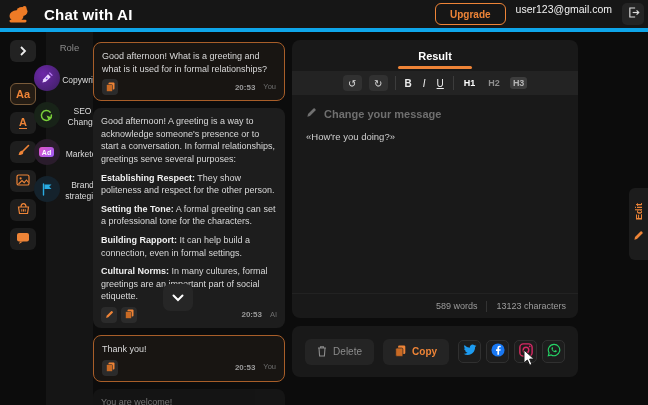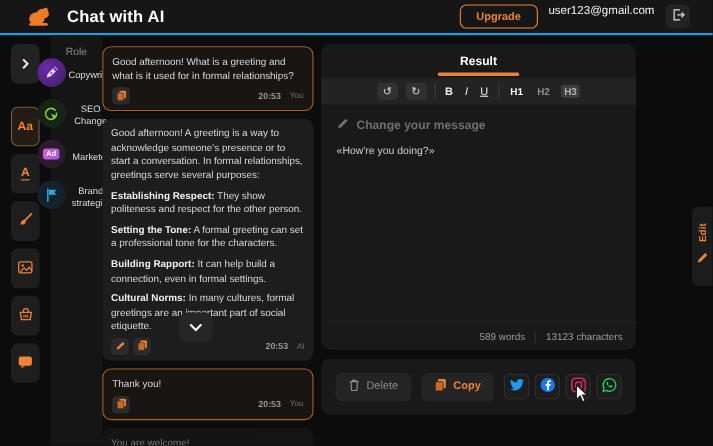--- a/index.html
+++ b/index.html
@@ -2,43 +2,43 @@
 <html><head>
 <meta charset="utf-8">
 <style>
   * { margin:0; padding:0; box-sizing:border-box; }
   html,body { width:648px; height:405px; overflow:hidden; }
   body { background:#0c0c0c; font-family:"Liberation Sans", sans-serif; color:#e8e8e8; position:relative; }
   #app { position:absolute; inset:0; }
 
   
   .header { position:absolute; top:0; left:0; width:648px; height:32px; background:#161616;
-            display:flex; align-items:center; padding:0 21px; border-bottom:2px solid #0ea5e9; }
+            display:flex; align-items:center; padding:0 4px; border-bottom:4px solid #0ea5e9; }
   .logo { width:24px; height:20px; margin:0 12px 0 4px; display:flex; align-items:center; }
   .page-title { font-size:15px; font-weight:bold; color:#fff; letter-spacing:.2px; }
   .hdr-right { margin-left:auto; display:flex; gap:10px; }
   .upgrade-btn { background:transparent; border:1px solid #ee8437; color:#ee8437; font-weight:bold;
                  font-size:10px; padding:4px 14px; border-radius:6px; cursor:pointer; font-family:inherit; }
   .email { font-size:10.5px; font-weight:normal; color:#f2f2f2; }
   .sq-btn { width:22px; height:22px; background:#242424; border:none; border-radius:5px;
             display:flex; align-items:center; justify-content:center; cursor:pointer; }
 
   
   .rail { position:absolute; top:32px; left:0; width:46px; bottom:0; display:flex; flex-direction:column; align-items:center; }
-  .rail-btn { width:26px; height:36px; border:none; border-radius:6px; background:#1e1e1e; color:#ee8437;
+  .rail-btn { width:26px; height:22px; border:none; border-radius:6px; background:#1e1e1e; color:#ee8437;
               display:flex; align-items:center; justify-content:center; cursor:pointer; margin-top:7px; font-family:inherit; }
   .rail-btn.expand { margin-top:8px; background:#222; color:#eee; margin-bottom:14px; }
   .rail-btn.active { border:1px solid #7a5b3a; background:#241c14; }
   .txticon { font-size:11px; font-weight:bold; color:#ee8437; }
   .txticon.underl { border-bottom:1.5px solid #ee8437; padding-bottom:0; line-height:1; }
 
   
   .roles { position:absolute; top:32px; left:46px; width:47px; bottom:0; background:#151515;
            display:flex; flex-direction:column; align-items:center; }
-  .roles-title { color:#8a8a8a; font-size:9.5px; margin-top:10px; }
+  .roles-title { color:#8a8a8a; font-size:9.5px; margin-top:10px; margin-bottom:12px; }
   .role { display:flex; flex-direction:row; align-items:center; margin-bottom:11px; cursor:pointer; }
   .ricon { width:26px; height:26px; border-radius:50%; display:flex; align-items:center; justify-content:center; }
   .ricon.copy { background:radial-gradient(circle at 35% 35%, #6d28a9, #3b1f5e); }
   .ricon.seo  { background:#182318; }
   .ricon.mark { background:#2a1c2c; }
   .ricon.brand{ background:#14222c; }
   .ad-badge { background:linear-gradient(135deg,#e356c8,#9b5cf6); color:#fff; font-size:7px; font-weight:bold;
               padding:1.5px 3px; border-radius:3px; }
   .rlabel { color:#dcdcdc; font-size:8.5px; margin-top:4px; text-align:center; line-height:1.25; width:46px; }
 

